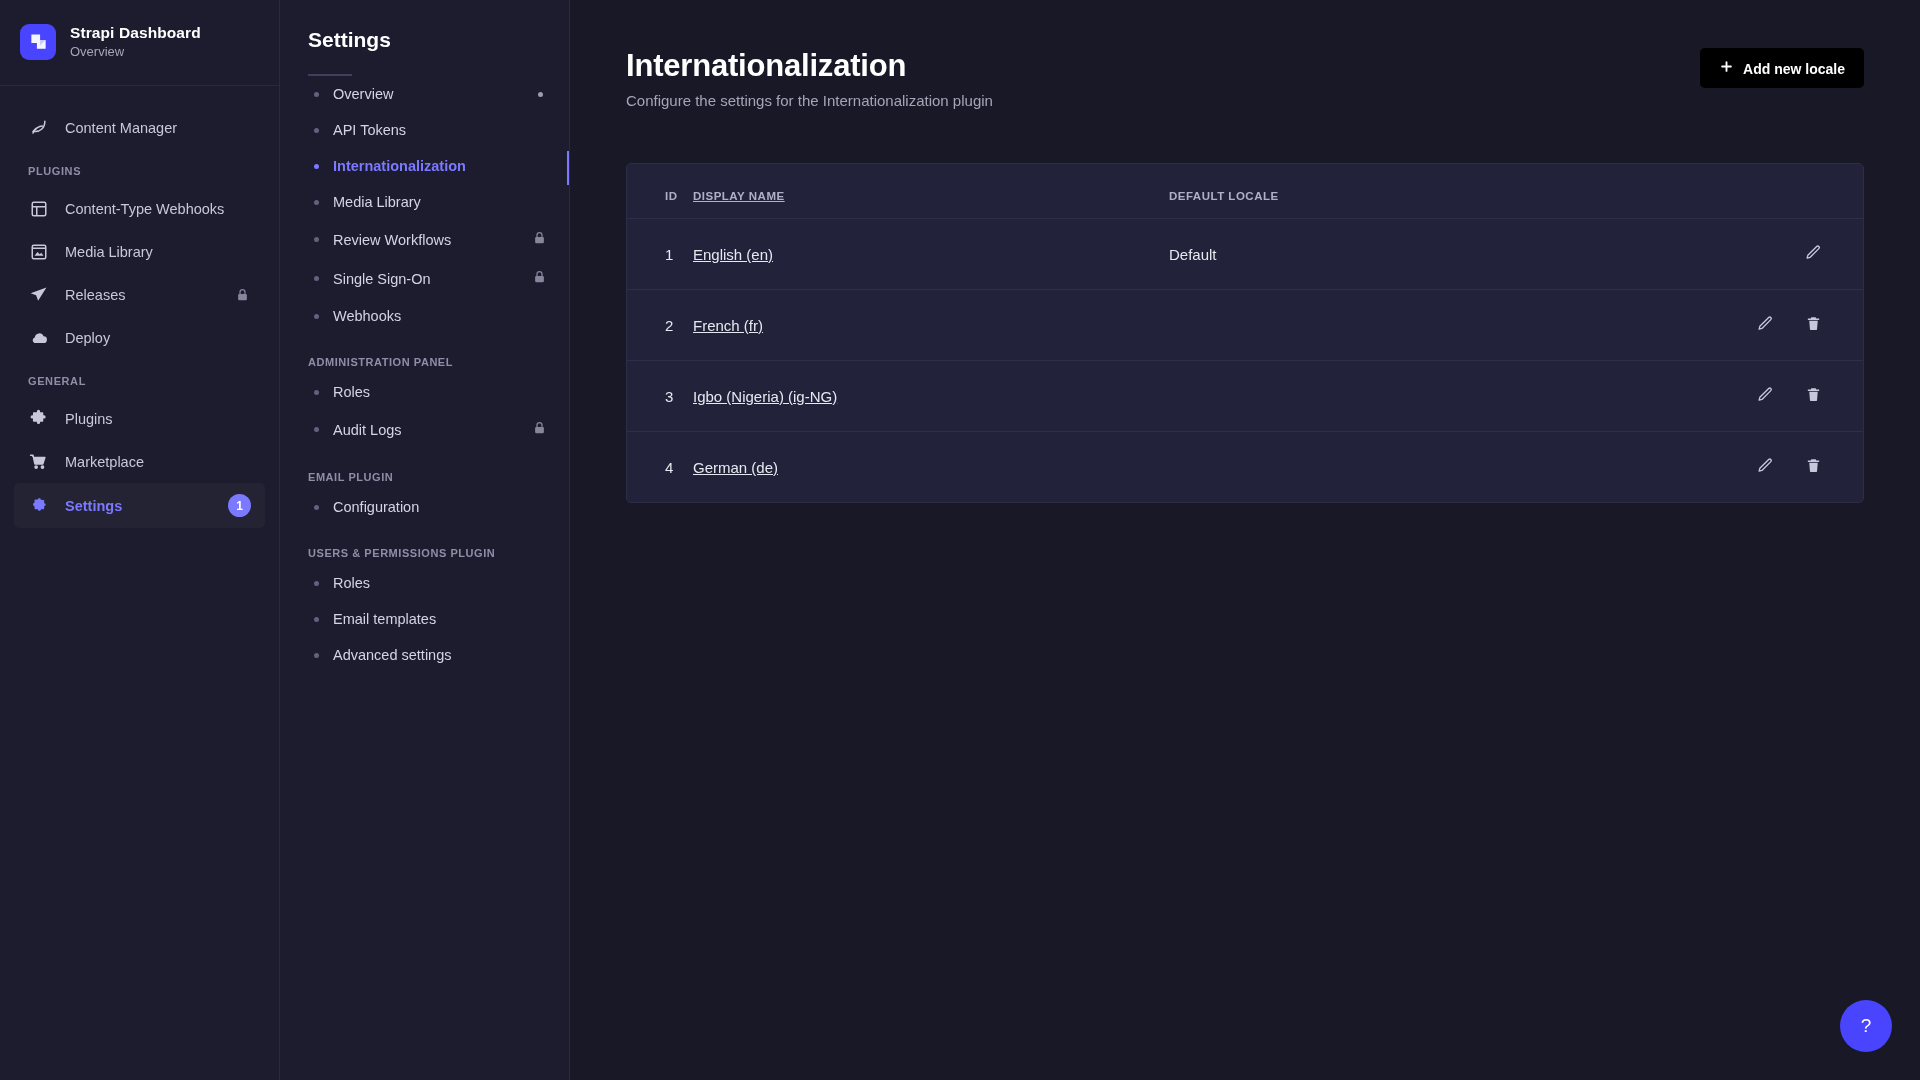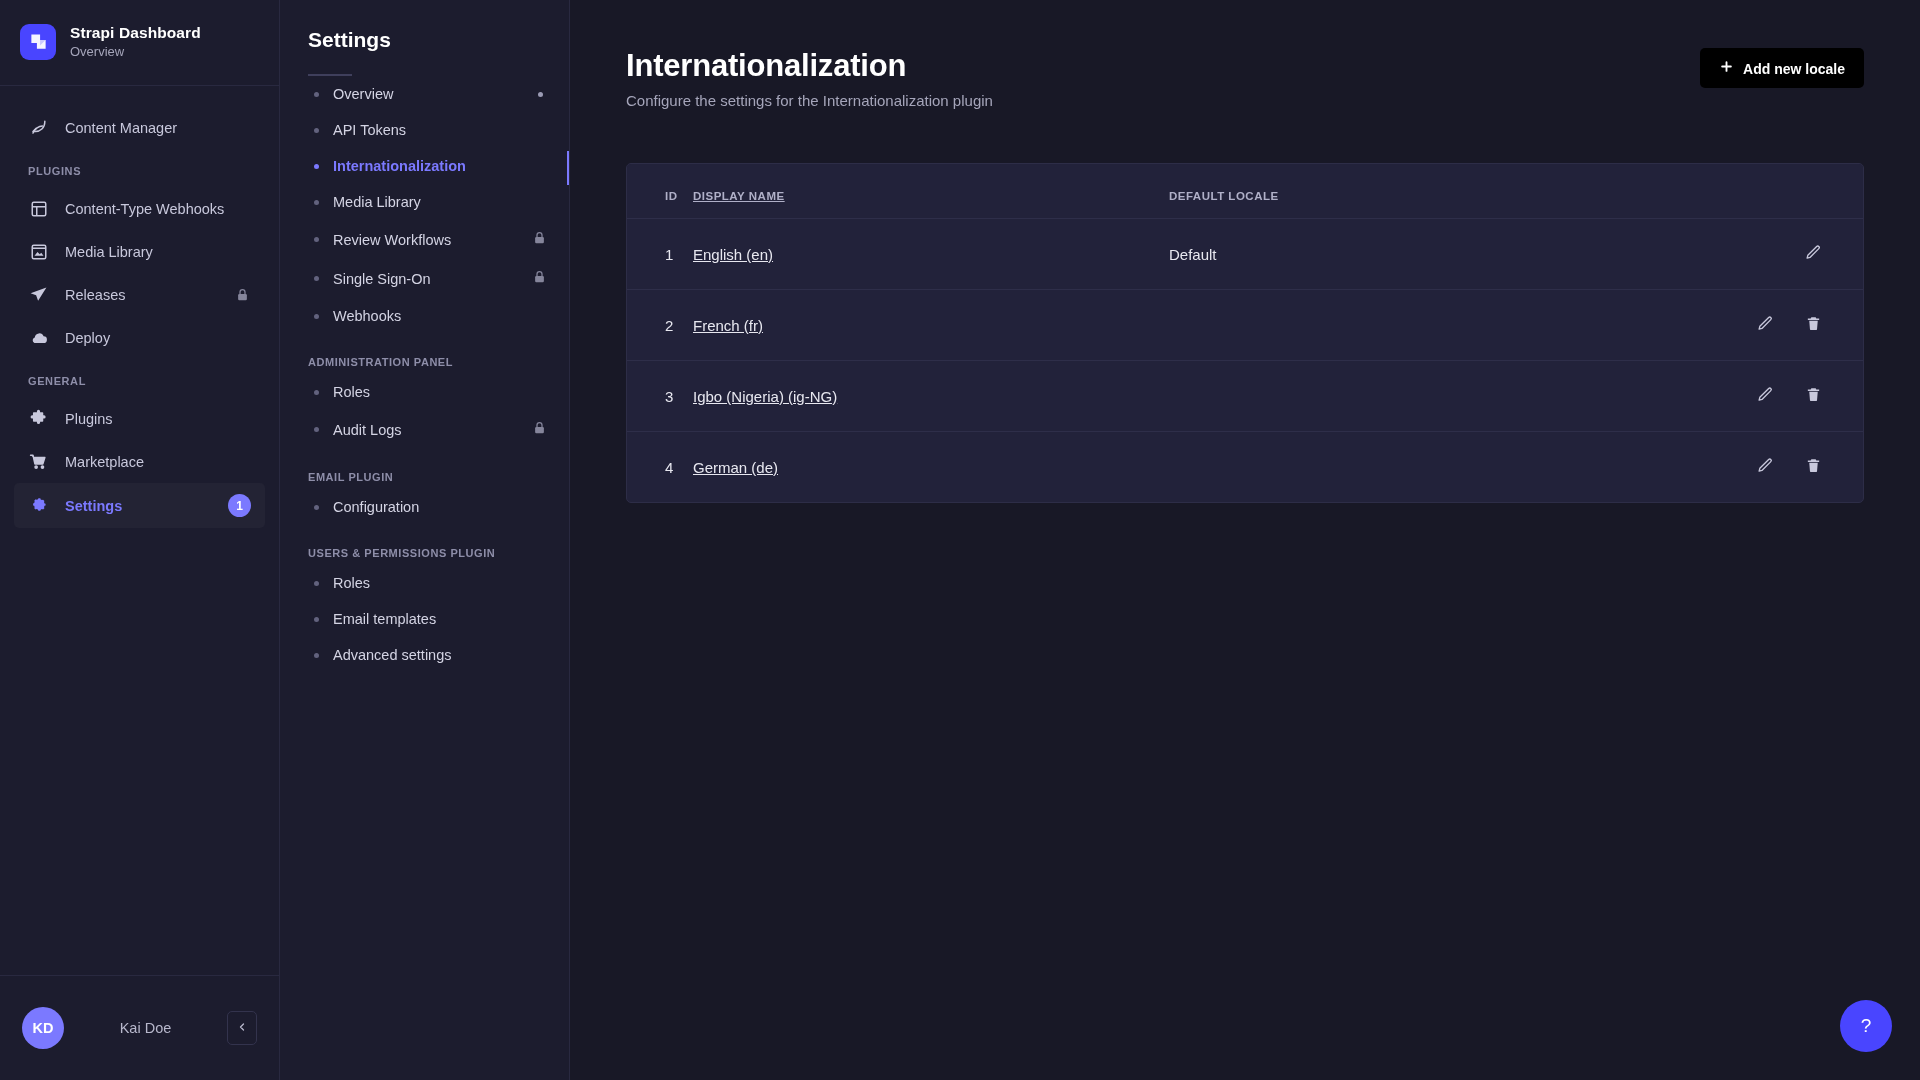--- a/index.html
+++ b/index.html
@@ -282,31 +282,20 @@
         <span class="ico">
           <svg width="19" height="19" viewBox="0 0 24 24" fill="#7b79ff">
             <path d="M12 8.5a3.5 3.5 0 100 7 3.5 3.5 0 000-7zm9-0.2l-1.4-.5a7.6 7.6 0 00-.7-1.7l.6-1.4-1.8-1.8-1.4.6a7.6 7.6 0 00-1.7-.7L14.1 1h-2.5l-.5 1.4a7.6 7.6 0 00-1.7.7l-1.4-.6L6.2 4.3l.6 1.4a7.6 7.6 0 00-.7 1.7L4.7 7.9v2.5l1.4.5c.17.6.4 1.16.7 1.7l-.6 1.4 1.8 1.8 1.4-.6c.54.3 1.1.53 1.7.7l.5 1.4h2.5l.5-1.4c.6-.17 1.16-.4 1.7-.7l1.4.6 1.8-1.8-.6-1.4c.3-.54.53-1.1.7-1.7l1.4-.5z" transform="translate(0.6,1.8) scale(0.97)"></path>
           </svg>
         </span>
         <span class="lbl">Settings</span>
         <span class="nav-badge">1</span>
       </div>
     </div>
 
-    <div class="nav-footer">
-      <div class="avatar">KD</div>
-      <span class="user-name">Kai Doe</span>
-      <button class="collapse-btn">
-        <span>
-          <svg width="12" height="12" viewBox="0 0 24 24" fill="none" stroke="#b8b8cc" stroke-width="2.6" stroke-linecap="round" stroke-linejoin="round">
-            <path d="M15 6l-6 6 6 6"></path>
-          </svg>
-        </span>
-      </button>
-    </div>
   </nav>
 
   <aside class="sub-nav">
     <div class="sub-head">
       <div class="sub-title">Settings</div>
       <div class="sub-divider"></div>
     </div>
 
 
     <div class="sub-item">

